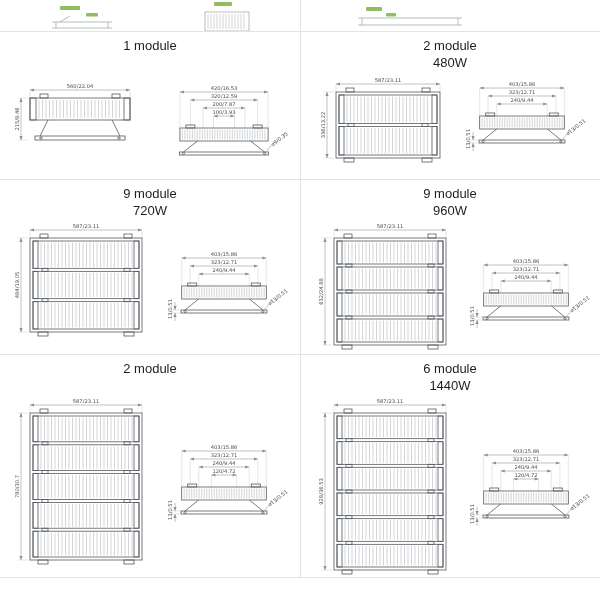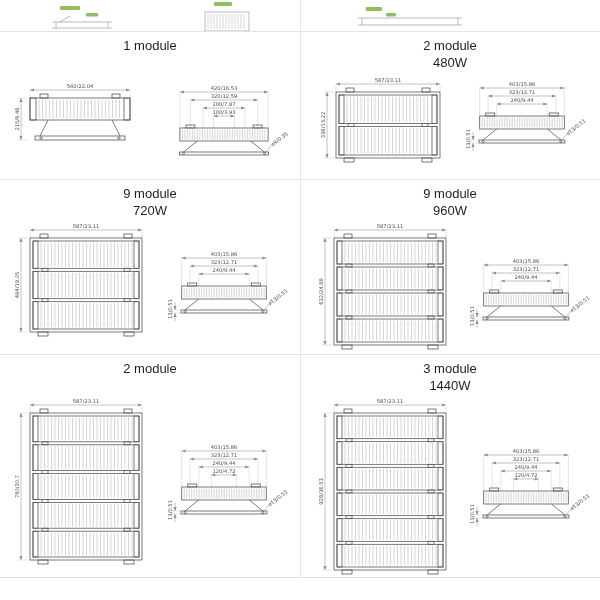--- a/index.html
+++ b/index.html
@@ -1277,16 +1277,16 @@
       <line x1="173.0702" y1="163" x2="183.0702" y2="163" class="ext"></line>
       <line x1="177.0702" y1="152" x2="177.0702" y2="160" class="dim"></line>
       <line x1="177.0702" y1="163" x2="177.0702" y2="171" class="dim"></line>
       <path d="M177.0702 160 l-1.6 -4 l3.2 0 z" class="ar"></path>
       <path d="M177.0702 163 l-1.6 4 l3.2 0 z" class="ar"></path>
       <text x="174.0702" y="159" class="dt" transform="rotate(-90 174.0702 159)">13/0.51</text>
       <line x1="264.9298" y1="161.5" x2="273.9298" y2="150.5" class="dim"></line>
       <text x="280.9298" y="148.5" class="dt" transform="rotate(-38 280.9298 148.5)">⌀13/0.51</text>
     </svg>
   <div class="titles">
-    <div class="t1">3 module</div>
+    <div class="t1">6 module</div>
     <div class="t2">1440W</div>
   </div>
 </div>
 
 </body></html>

